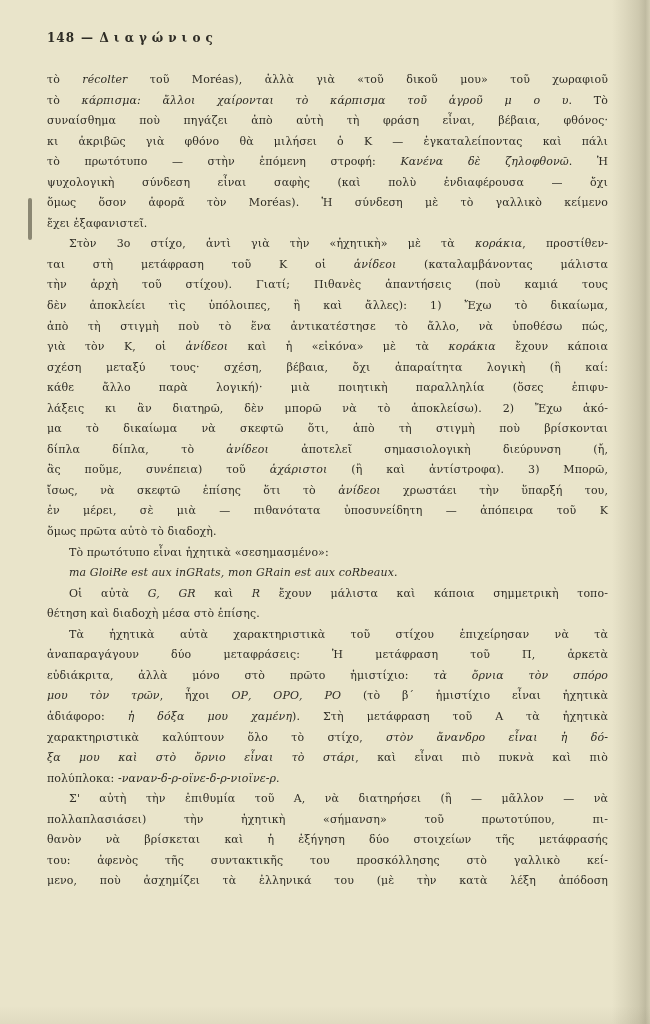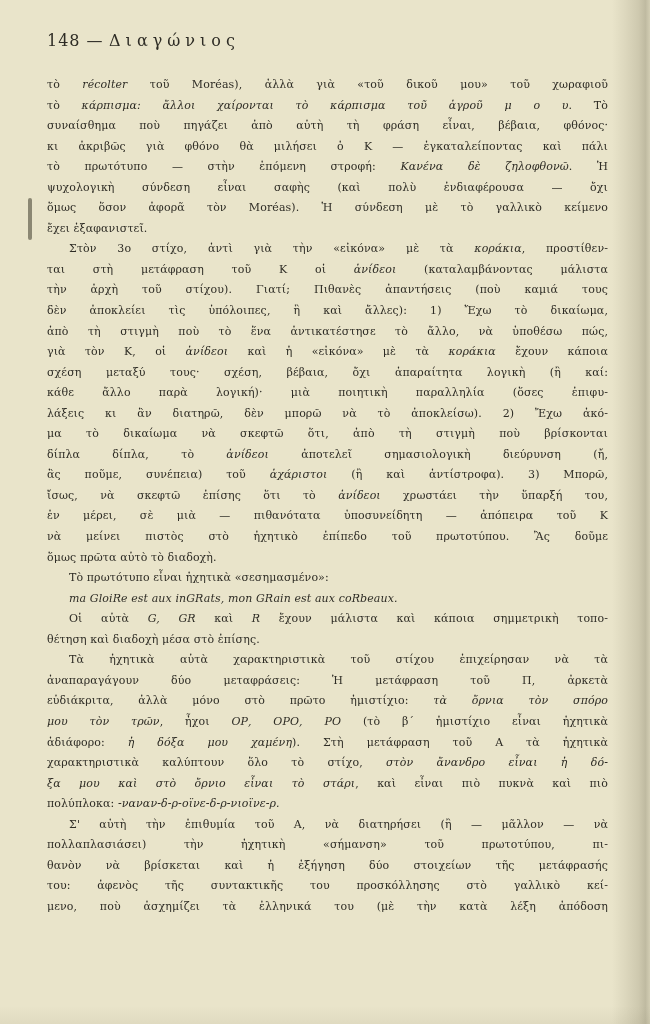--- a/index.html
+++ b/index.html
@@ -10,24 +10,25 @@
     position: relative;
     font-family: "DejaVu Serif", "Liberation Serif", serif;
     color: var(--ink, #2e2c25);
   }
   .page {
     position: absolute; inset: 0;
     padding: 31px 47px 0 47px;
     box-sizing: border-box;
   }
   .running-head {
-    font-size: 16px;
+    font-size: 12px;
     letter-spacing: 0.5px;
     margin-bottom: 25px;
     white-space: nowrap;
+    font-weight: bold;
   }
   .running-head .pgnum { letter-spacing: 1px; }
   .running-head .sep { padding: 0 6px; }
   .running-head .jtitle { letter-spacing: 5px; }
   .text-block {
     width: 561px;
     font-size: 11px;
   }
   .line {
     line-height: 20.55px;
@@ -74,35 +75,34 @@
   </div>
   <div class="text-block">
       <div class="line"><span>τὸ </span><span class="it">récolter</span><span> τοῦ Moréas), ἀλλὰ γιὰ «τοῦ δικοῦ μου» τοῦ χωραφιοῦ</span></div>
       <div class="line"><span>τὸ </span><span class="it">κάρπισμα:</span><span> </span><span class="it">ἄλλοι χαίρονται τὸ κάρπισμα τοῦ ἀγροῦ μ ο υ</span><span>. Τὸ</span></div>
       <div class="line"><span>συναίσθημα ποὺ πηγάζει ἀπὸ αὐτὴ τὴ φράση εἶναι, βέβαια, φθόνος·</span></div>
       <div class="line"><span>κι ἀκριβῶς γιὰ φθόνο θὰ μιλήσει ὁ Κ — ἐγκαταλείποντας καὶ πάλι</span></div>
       <div class="line"><span>τὸ πρωτότυπο — στὴν ἑπόμενη στροφή: </span><span class="it">Κανένα δὲ ζηλοφθονῶ</span><span>. Ἡ</span></div>
       <div class="line"><span>ψυχολογικὴ σύνδεση εἶναι σαφὴς (καὶ πολὺ ἐνδιαφέρουσα — ὄχι</span></div>
       <div class="line"><span>ὅμως ὅσον ἀφορᾶ τὸν Moréas). Ἡ σύνδεση μὲ τὸ γαλλικὸ κείμενο</span></div>
       <div class="line nojust"><span>ἔχει ἐξαφανιστεῖ.</span></div>
-      <div class="line indent"><span>Στὸν 3ο στίχο, ἀντὶ γιὰ τὴν «εἰκόνα» μὲ τὰ </span><span class="it">κοράκια</span><span>, προστίθεν-</span></div>
+      <div class="line indent"><span>Στὸν 3ο στίχο, ἀντὶ γιὰ τὴν «ἠχητικὴ» μὲ τὰ </span><span class="it">κοράκια</span><span>, προστίθεν-</span></div>
       <div class="line"><span>ται στὴ μετάφραση τοῦ Κ οἱ </span><span class="it">ἀνίδεοι</span><span> (καταλαμβάνοντας μάλιστα</span></div>
       <div class="line"><span>τὴν ἀρχὴ τοῦ στίχου). Γιατί; Πιθανὲς ἀπαντήσεις (ποὺ καμιά τους</span></div>
       <div class="line"><span>δὲν ἀποκλείει τὶς ὑπόλοιπες, ἢ καὶ ἄλλες): 1) Ἔχω τὸ δικαίωμα,</span></div>
       <div class="line"><span>ἀπὸ τὴ στιγμὴ ποὺ τὸ ἕνα ἀντικατέστησε τὸ ἄλλο, νὰ ὑποθέσω πώς,</span></div>
       <div class="line"><span>γιὰ τὸν Κ, οἱ </span><span class="it">ἀνίδεοι</span><span> καὶ ἡ «εἰκόνα» μὲ τὰ </span><span class="it">κοράκια</span><span> ἔχουν κάποια</span></div>
       <div class="line"><span>σχέση μεταξύ τους· σχέση, βέβαια, ὄχι ἀπαραίτητα λογικὴ (ἢ καί:</span></div>
       <div class="line"><span>κάθε ἄλλο παρὰ λογική)· μιὰ ποιητικὴ παραλληλία (ὅσες ἐπιφυ-</span></div>
       <div class="line"><span>λάξεις κι ἂν διατηρῶ, δὲν μπορῶ νὰ τὸ ἀποκλείσω). 2) Ἔχω ἀκό-</span></div>
       <div class="line"><span>μα τὸ δικαίωμα νὰ σκεφτῶ ὅτι, ἀπὸ τὴ στιγμὴ ποὺ βρίσκονται</span></div>
       <div class="line"><span>δίπλα δίπλα, τὸ </span><span class="it">ἀνίδεοι</span><span> ἀποτελεῖ σημασιολογικὴ διεύρυνση (ἤ,</span></div>
       <div class="line"><span>ἂς ποῦμε, συνέπεια) τοῦ </span><span class="it">ἀχάριστοι</span><span> (ἢ καὶ ἀντίστροφα). 3) Μπορῶ,</span></div>
       <div class="line"><span>ἴσως, νὰ σκεφτῶ ἐπίσης ὅτι τὸ </span><span class="it">ἀνίδεοι</span><span> χρωστάει τὴν ὕπαρξή του,</span></div>
       <div class="line"><span>ἐν μέρει, σὲ μιὰ — πιθανότατα ὑποσυνείδητη — ἀπόπειρα τοῦ Κ</span></div>
-      <div class="line"><span>νὰ μείνει πιστὸς στὸ ἠχητικὸ ἐπίπεδο τοῦ πρωτοτύπου. Ἂς δοῦμε</span></div>
       <div class="line nojust"><span>ὅμως πρῶτα αὐτὸ τὸ διαδοχὴ.</span></div>
       <div class="line indent nojust"><span>Τὸ πρωτότυπο εἶναι ἠχητικὰ «σεσημασμένο»:</span></div>
       <div class="line indent nojust"><span class="it">ma GloiRe est aux inGRats, mon GRain est aux coRbeaux.</span></div>
       <div class="line indent"><span>Οἱ αὐτὰ </span><span class="it">G, GR</span><span> καὶ </span><span class="it">R</span><span> ἔχουν μάλιστα καὶ κάποια σημμετρικὴ τοπο-</span></div>
       <div class="line nojust"><span>θέτηση καὶ διαδοχὴ μέσα στὸ ἐπίσης.</span></div>
       <div class="line indent"><span>Τὰ ἠχητικὰ αὐτὰ χαρακτηριστικὰ τοῦ στίχου ἐπιχείρησαν νὰ τὰ</span></div>
       <div class="line"><span>ἀναπαραγάγουν δύο μεταφράσεις: Ἡ μετάφραση τοῦ Π, ἀρκετὰ</span></div>
       <div class="line"><span>εὐδιάκριτα, ἀλλὰ μόνο στὸ πρῶτο ἡμιστίχιο: </span><span class="it">τὰ ὄρνια τὸν σπόρο</span></div>
       <div class="line"><span class="it">μου τὸν τρῶν</span><span>, ἦχοι </span><span class="it">ΟΡ, ΟΡΟ, ΡΟ</span><span> (τὸ β´ ἡμιστίχιο εἶναι ἠχητικὰ</span></div>
       <div class="line"><span>ἀδιάφορο: </span><span class="it">ἡ δόξα μου χαμένη</span><span>). Στὴ μετάφραση τοῦ Α τὰ ἠχητικὰ</span></div>

